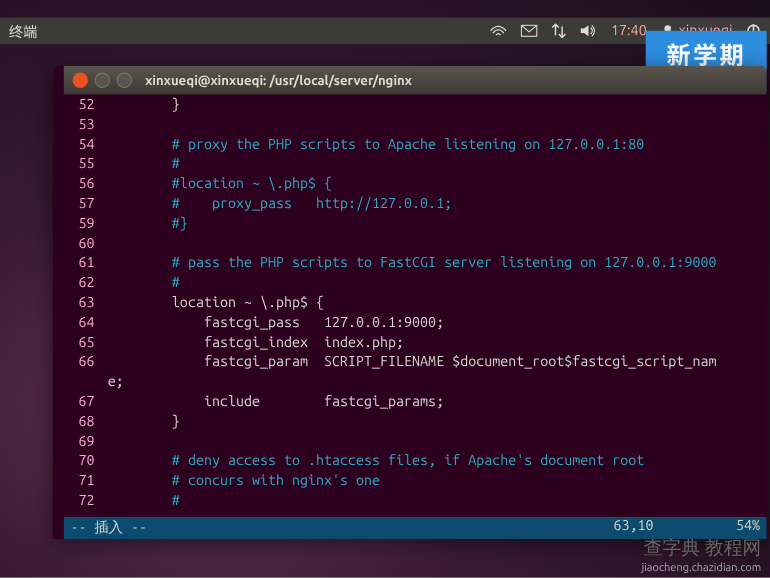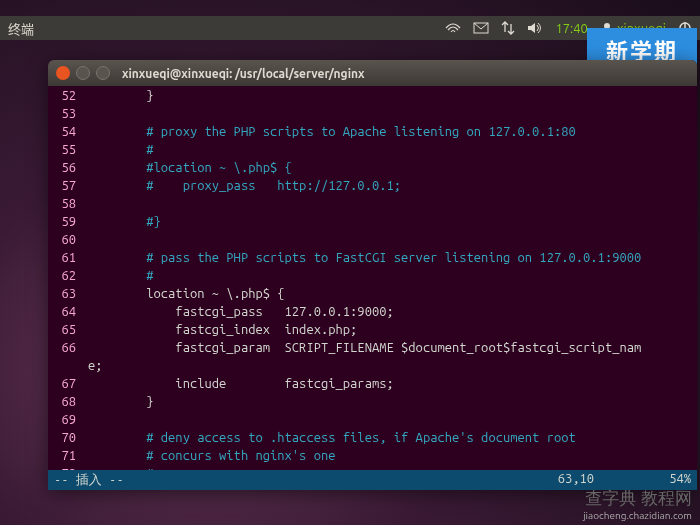--- a/index.html
+++ b/index.html
@@ -1,22 +1,22 @@
 <!DOCTYPE html>
 <html><head>
   <meta charset="utf-8">
   <style>
     * { margin: 0; padding: 0; box-sizing: border-box; }
     body { width: 700px; height: 525px; font-family: "Ubuntu", "Noto Sans CJK SC", sans-serif; overflow: hidden; position: relative; }
     .desktop { width: 100%; height: 100%; background: radial-gradient(ellipse at 30% 70%, #6d3b5c 0%, #3a1a35 40%, #1a0d1a 100%); position: relative; }
     .topbar { position: absolute; top: 16px; left: 0; right: 0; height: 24px; background: #3c3b37; display: flex; align-items: center; color: #dfdbd2; font-size: 13px; padding: 0 8px; }
     .topbar-left { display: flex; align-items: center; }
     .topbar-right { margin-left: auto; display: flex; align-items: center; gap: 12px; }
-    .ind { display: inline-flex; align-items: center; color: #84cc16; cursor: pointer; }
-    .terminal-window { position: absolute; top: 60px; left: 48px; right: 3px; height: 430px; background: #2c001e; border-radius: 6px 6px 0 0; box-shadow: 0 4px 20px rgba(0,0,0,0.5); display: flex; flex-direction: column; overflow: hidden; }
+    .ind { display: inline-flex; align-items: center; color: #fca5a5; cursor: pointer; }
+    .terminal-window { position: absolute; top: 60px; left: 48px; right: 3px; height: 430px; background: #2c001e; border-radius: 6px 6px 0 0; box-shadow: 0 4px 20px rgba(0,0,0,0.5); display: flex; flex-direction: column; overflow: hidden; padding-left: 10px; }
     .titlebar { height: 26px; background: linear-gradient(#5a544f, #3c3833); display: flex; align-items: center; padding: 0 8px; gap: 6px; color: #dfdbd2; font-size: 12px; font-weight: bold; }
     .wbtn { width: 14px; height: 14px; border-radius: 50%; display: inline-block; }
     .wbtn.close { background: #e95420; }
     .wbtn.min { background: #5a544f; border: 1px solid #7a746f; }
     .wbtn.max { background: #5a544f; border: 1px solid #7a746f; }
     .term-body { flex: 1; background: #2c001e; font-family: "Ubuntu Mono", "DejaVu Sans Mono", monospace; font-size: 13px; line-height: 18px; color: #d3d7cf; overflow: hidden; position: relative; }
     .line { display: flex; white-space: pre; }
     .gutter { width: 40px; text-align: right; padding-right: 12px; color: #f9a8d4; }
     .code { flex: 1; }
     .comment { color: #34a7c1; }
@@ -93,21 +93,20 @@
       <span class="wbtn max"></span>
       <span style="margin-left:6px">xinxueqi@xinxueqi: /usr/local/server/nginx</span>
     </div>
     <div class="term-body" id="term-body">
         <div class="line"><span class="gutter">52</span><span class="code plain">        }</span></div>
         <div class="line"><span class="gutter">53</span><span class="code plain"></span></div>
         <div class="line"><span class="gutter">54</span><span class="code comment">        # proxy the PHP scripts to Apache listening on 127.0.0.1:80</span></div>
         <div class="line"><span class="gutter">55</span><span class="code comment">        #</span></div>
         <div class="line"><span class="gutter">56</span><span class="code comment">        #location ~ \.php$ {</span></div>
         <div class="line"><span class="gutter">57</span><span class="code comment">        #    proxy_pass   http://127.0.0.1;</span></div>
-        <div class="line"><span class="gutter">58</span><span class="code plain"></span></div>
         <div class="line"><span class="gutter">59</span><span class="code comment">        #}</span></div>
         <div class="line"><span class="gutter">60</span><span class="code plain"></span></div>
         <div class="line"><span class="gutter">61</span><span class="code comment">        # pass the PHP scripts to FastCGI server listening on 127.0.0.1:9000</span></div>
         <div class="line"><span class="gutter">62</span><span class="code comment">        #</span></div>
         <div class="line"><span class="gutter">63</span><span class="code plain">        location ~ \.php$ {</span></div>
         <div class="line"><span class="gutter">64</span><span class="code plain">            fastcgi_pass   127.0.0.1:9000;</span></div>
         <div class="line"><span class="gutter">65</span><span class="code plain">            fastcgi_index  index.php;</span></div>
         <div class="line"><span class="gutter">66</span><span class="code plain">            fastcgi_param  SCRIPT_FILENAME $document_root$fastcgi_script_nam</span></div>
         <div class="line"><span class="gutter"></span><span class="code plain">e;</span></div>
         <div class="line"><span class="gutter">67</span><span class="code plain">            include        fastcgi_params;</span></div>

